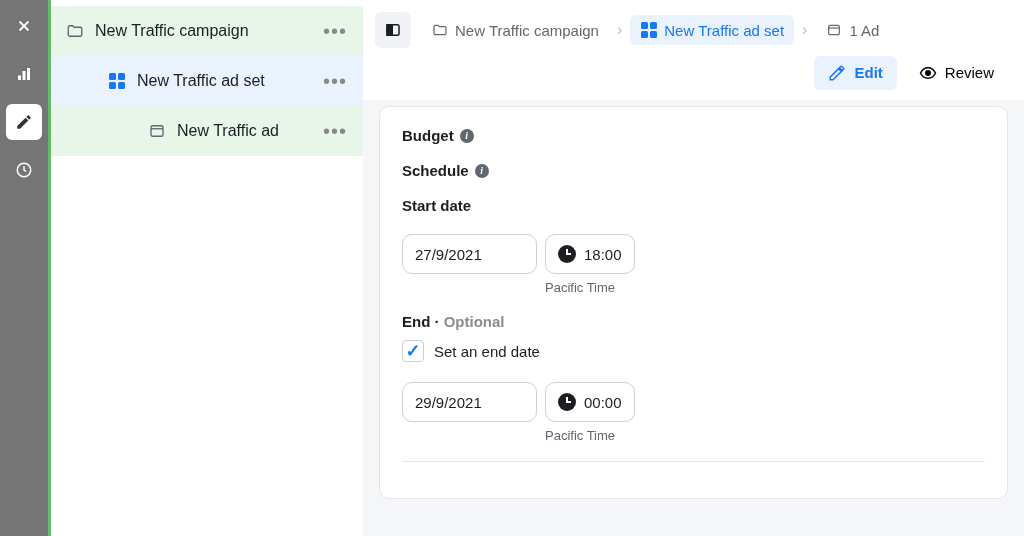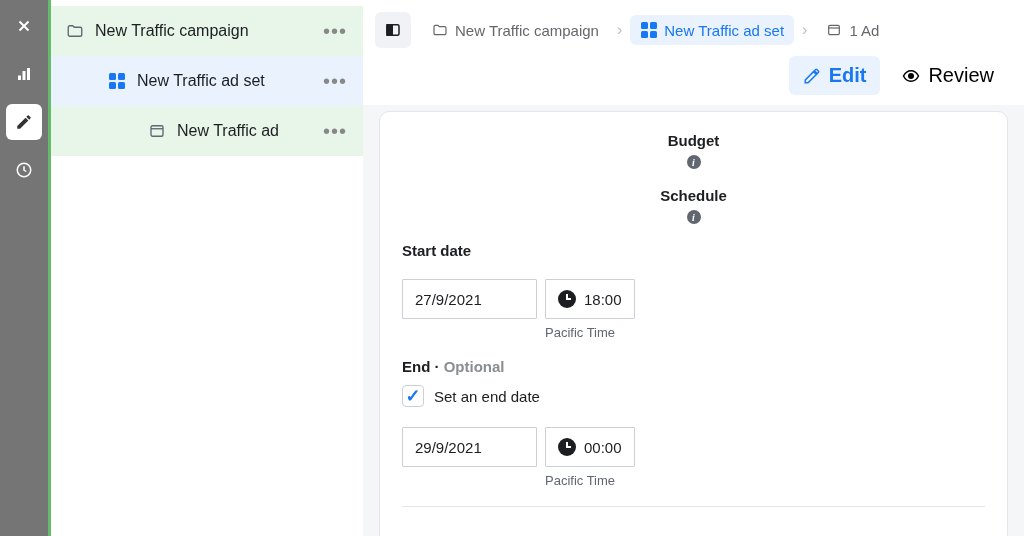--- a/index.html
+++ b/index.html
@@ -31,33 +31,33 @@
     .topbar { background: #fff; padding: 12px 16px 10px 12px; }
     .breadcrumb { display: flex; align-items: center; gap: 6px; }
     .bc-icon-box { width: 36px; height: 36px; border-radius: 6px; background: #f0f2f5; display: flex; align-items: center; justify-content: center; margin-right: 4px; }
     .bc-item { display: flex; align-items: center; gap: 6px; padding: 6px 10px; border-radius: 6px; cursor: pointer; }
     .bc-item.active { background: #eaf2fe; }
     .bc-item.active .bc-label { color: #1877f2; font-weight: 500; }
     .bc-label { font-size: 15px; color: #65676b; }
     .bc-chevron { color: #bcc0c4; font-size: 16px; padding: 0 2px; }
     .bc-icon { width: 18px; height: 18px; display: flex; align-items: center; justify-content: center; }
     .action-row { display: flex; justify-content: flex-end; gap: 8px; margin-top: 8px; }
-    .action-btn { display: flex; align-items: center; gap: 8px; padding: 8px 14px; border-radius: 6px; cursor: pointer; font-size: 20px; }
+    .action-btn { display: flex; gap: 8px; padding: 8px 14px; border-radius: 6px; cursor: pointer; font-size: 15px; }
     .action-btn.edit { background: #eaf2fe; color: #1877f2; font-weight: 600; }
     .action-btn.review { background: transparent; color: #000000; font-weight: 500; }
     .action-btn svg { width: 18px; height: 18px; }
     
     
     .card { background: #fff; margin: 6px 16px 16px 16px; border-radius: 10px; border: 1px solid #e4e6eb; padding: 20px 22px; }
     .card-title { font-size: 18px; font-weight: 700; color: #1c1e21; margin-bottom: 18px; }
-    .section-label { font-size: 15px; font-weight: 700; color: #1c1e21; display: flex; align-items: center; gap: 6px; margin-bottom: 18px; flex-direction: column; }
+    .section-label { font-size: 15px; font-weight: 700; color: #1c1e21; display: flex; align-items: center; gap: 6px; margin-bottom: 18px; }
     .info-icon { width: 14px; height: 14px; border-radius: 50%; background: #606770; color: #fff; display: inline-flex; align-items: center; justify-content: center; font-size: 10px; font-weight: 700; font-style: italic; font-family: Georgia, serif; }
     .field-label { font-size: 15px; font-weight: 700; color: #1c1e21; margin-bottom: 20px; }
     .input-row { display: flex; gap: 8px; margin-bottom: 6px; }
-    .input-box { border: 1px solid #ccd0d5; border-radius: 1px; padding: 10px 12px; font-size: 15px; color: #1c1e21; background: #fff; display: flex; align-items: center; gap: 8px; cursor: pointer; }
+    .input-box { border: 1px solid #ccd0d5; border-radius: 10px; padding: 10px 12px; font-size: 15px; color: #1c1e21; background: #fff; display: flex; align-items: center; gap: 8px; cursor: pointer; }
     .date-box { min-width: 135px; }
     .time-box { min-width: 88px; }
     .clock-dot { width: 18px; height: 18px; border-radius: 50%; background: #1c1e21; position: relative; flex-shrink: 0; }
     .clock-dot::before { content: ''; position: absolute; top: 4px; left: 8px; width: 2px; height: 6px; background: #fff; }
     .clock-dot::after { content: ''; position: absolute; top: 8px; left: 8px; width: 5px; height: 2px; background: #fff; }
     .tz { font-size: 13px; color: #606770; margin-left: 143px; margin-bottom: 18px; }
     .end-label { font-size: 15px; font-weight: 700; color: #1c1e21; margin-bottom: 10px; }
     .end-label .opt { color: #8a8d91; font-weight: 700; }
     .checkbox-row { display: flex; align-items: center; gap: 10px; margin-bottom: 20px; }
     .checkbox { width: 22px; height: 22px; border: 1.5px solid #ccd0d5; border-radius: 4px; display: flex; align-items: center; justify-content: center; cursor: pointer; }

